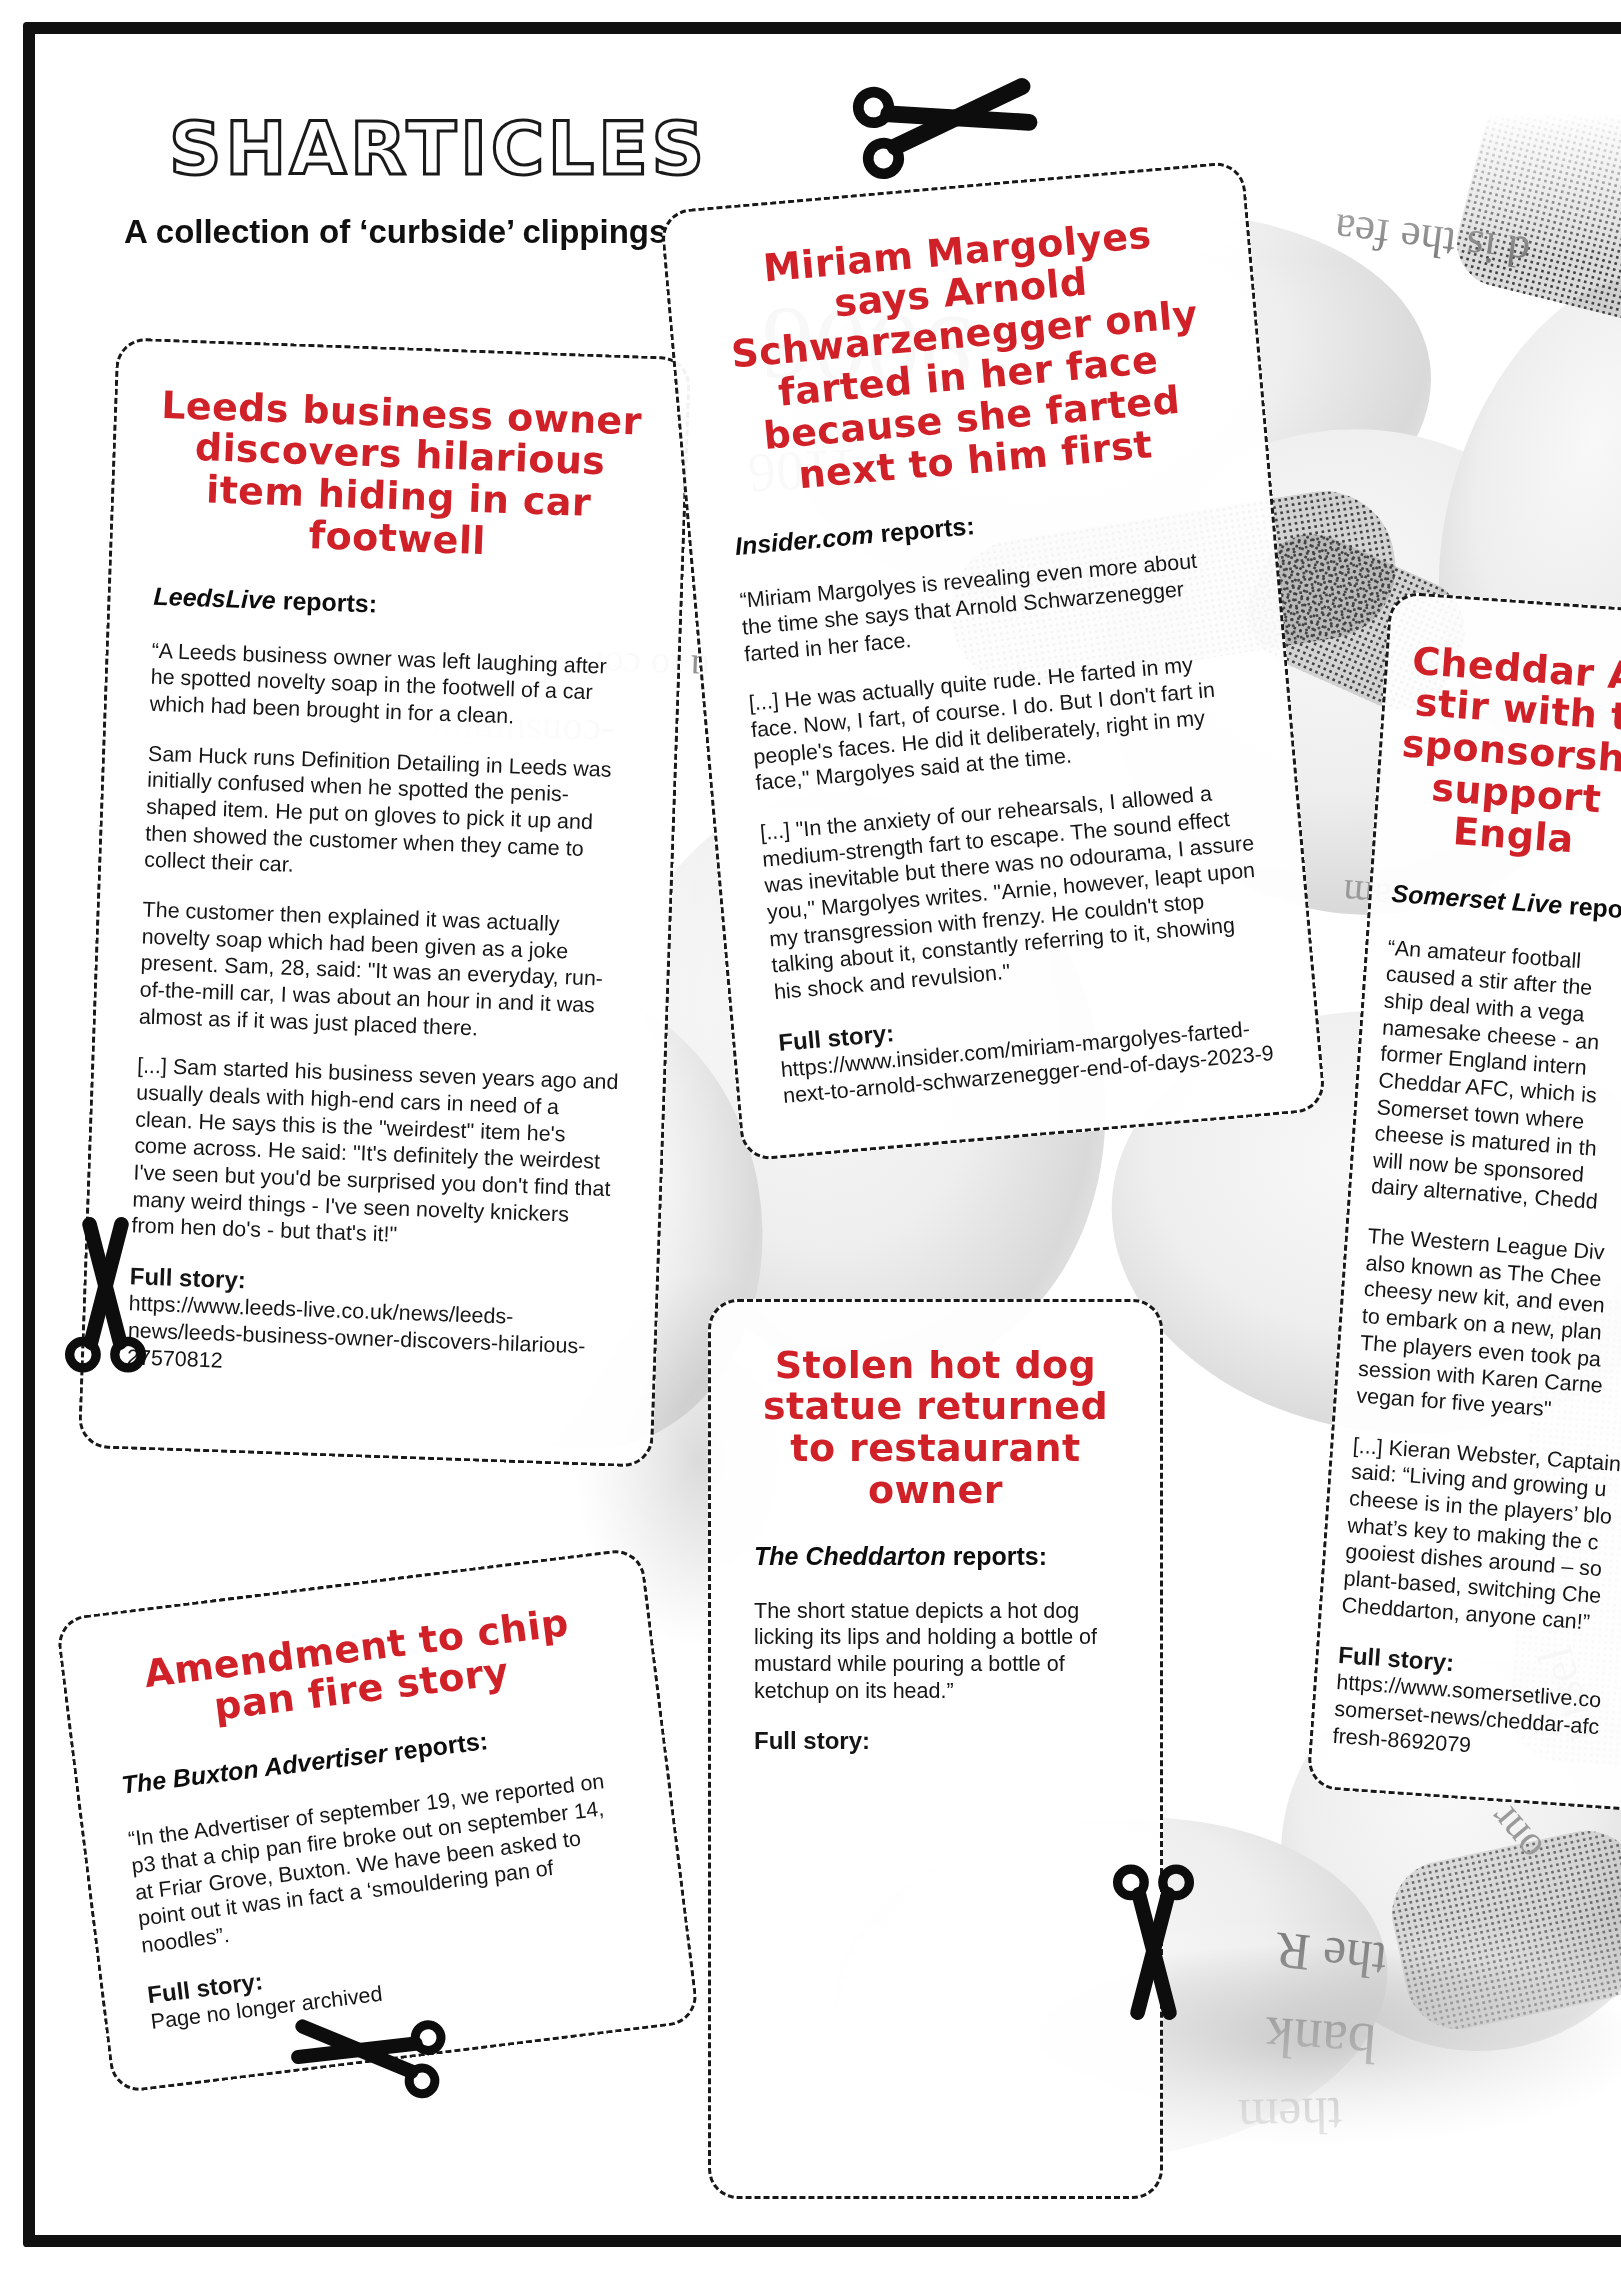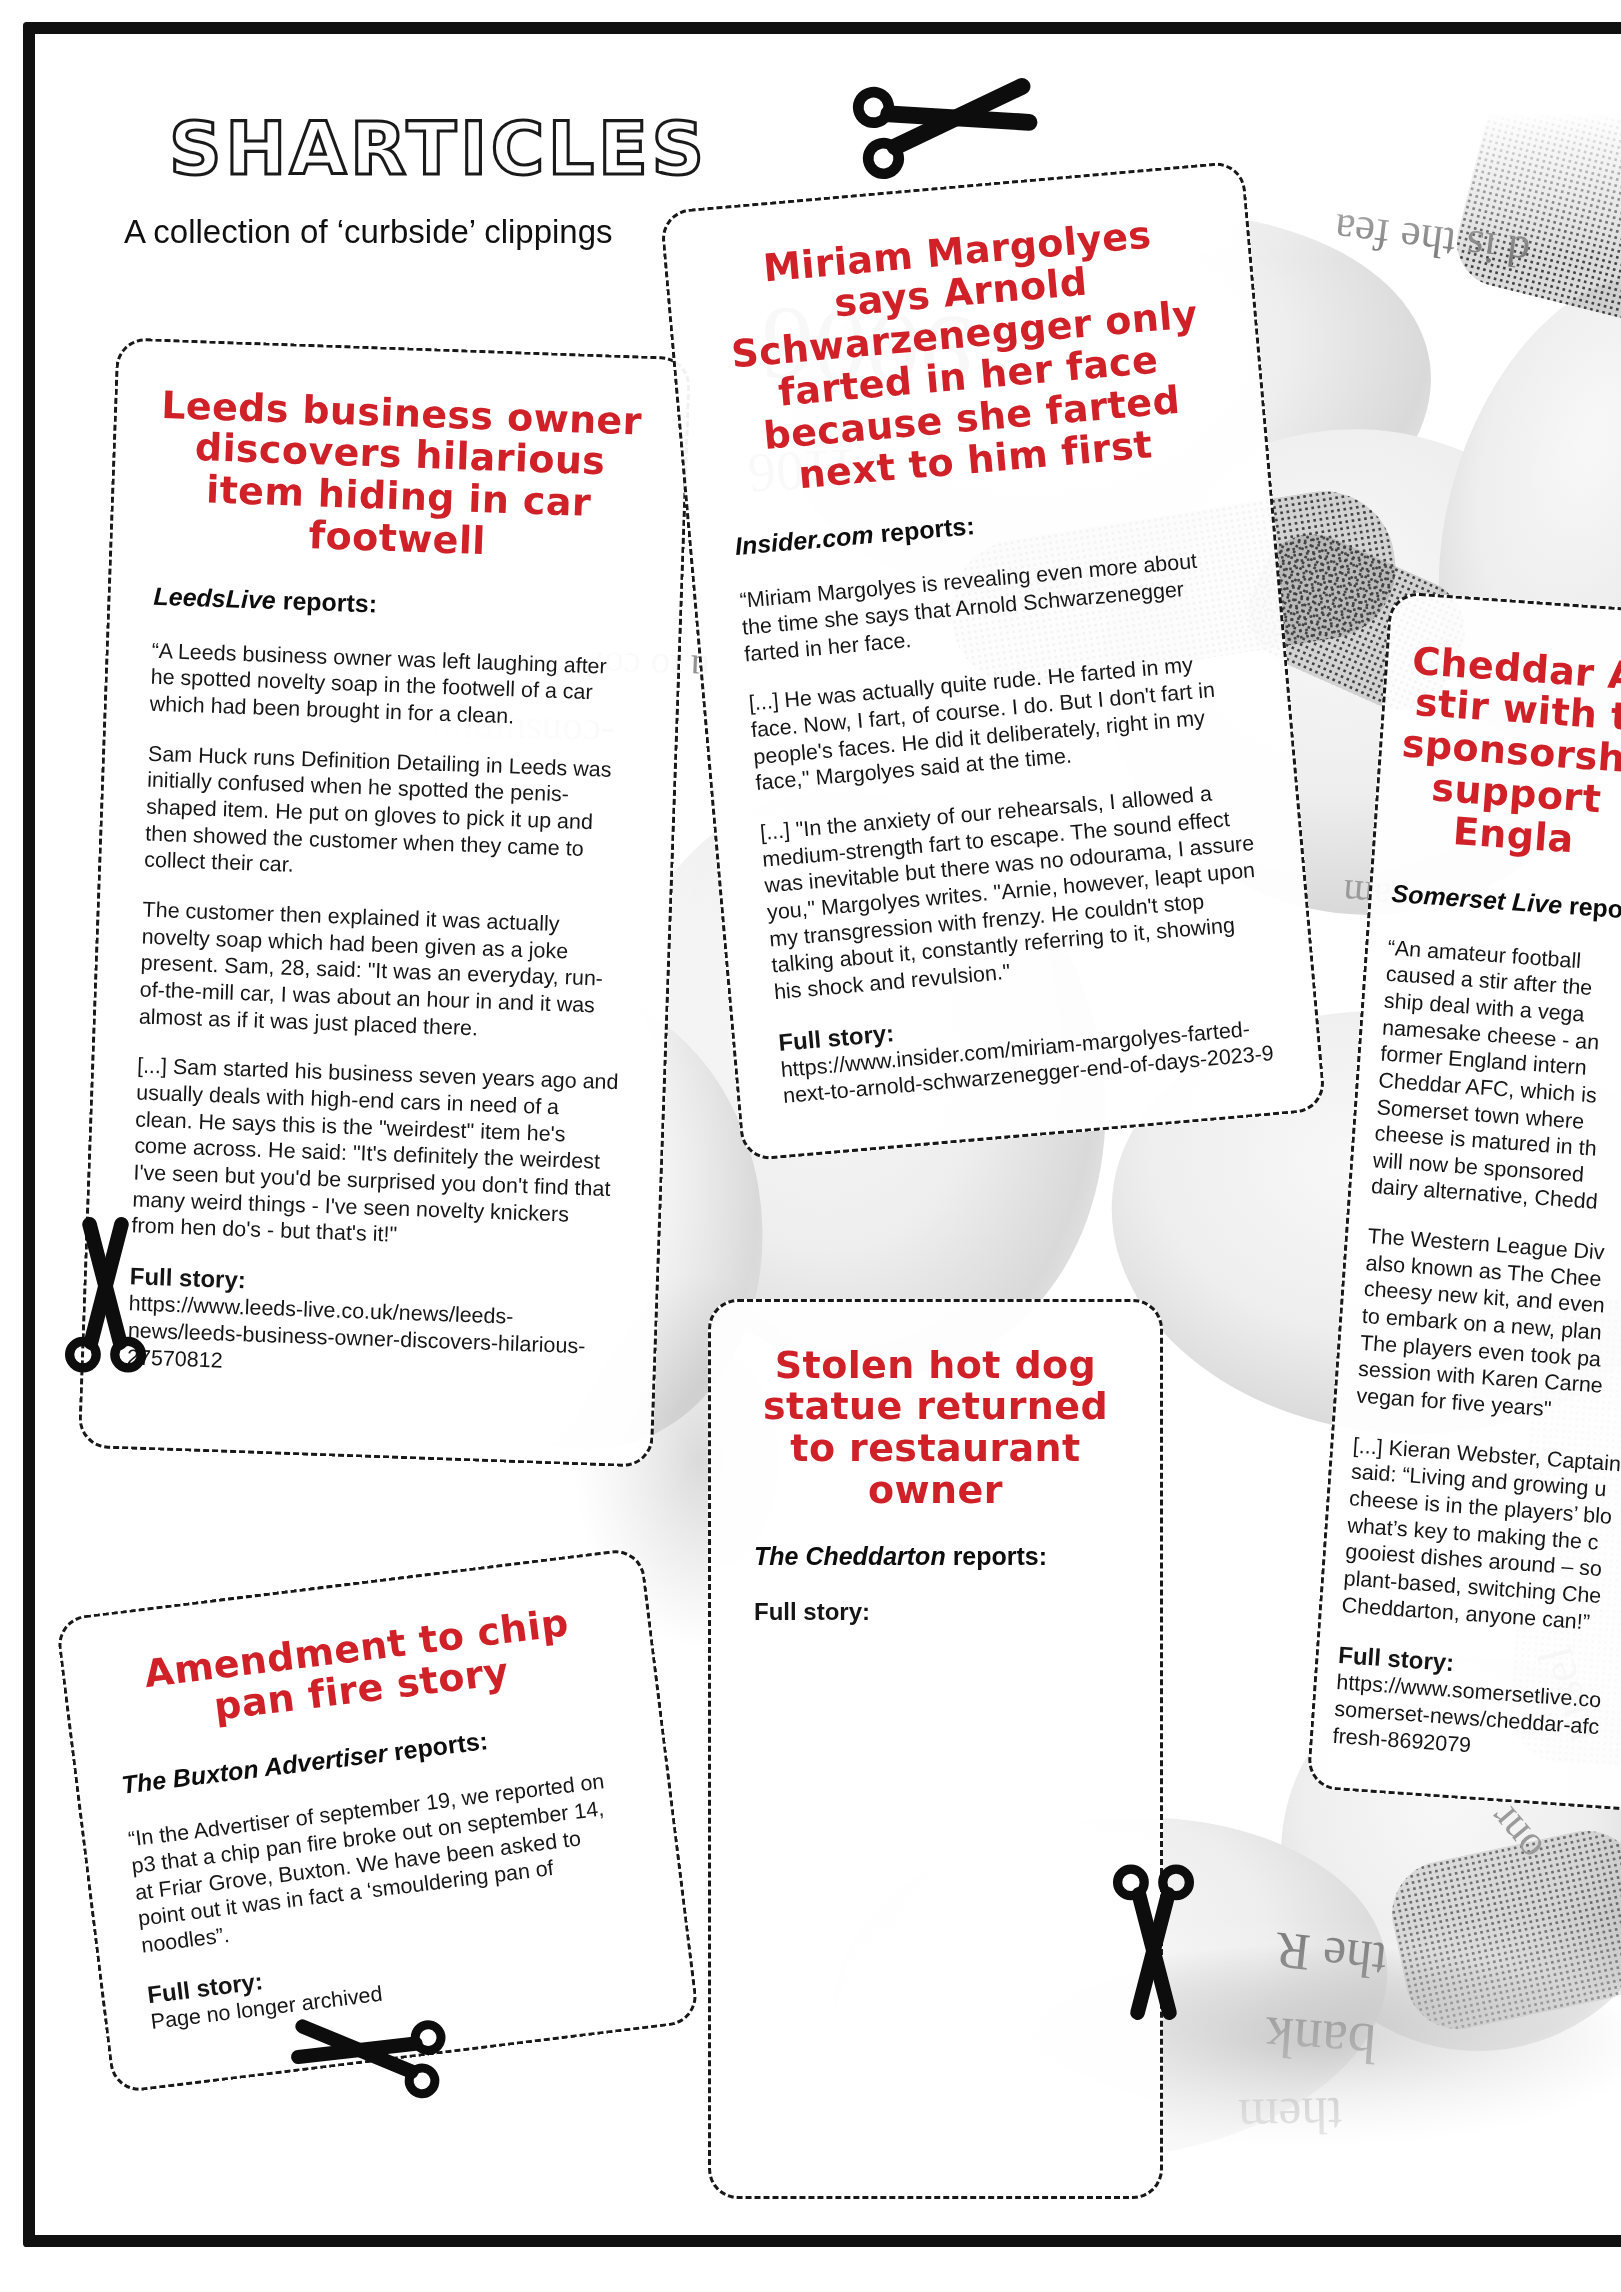--- a/index.html
+++ b/index.html
@@ -18,21 +18,21 @@
   .fade{position:absolute;pointer-events:none;}
 
   
   .frame{position:absolute;left:23px;top:21.5px;width:1970px;height:2225px;
          border:12.5px solid #101010;border-radius:3.6px;box-sizing:border-box;}
 
   
   .logo{position:absolute;left:121px;top:106px;font-family:"DejaVu Sans",sans-serif;
         font-size:73px;font-weight:700;letter-spacing:3.6px;color:#ffffff;
         -webkit-text-stroke:3.1px #1a1a1a;text-shadow:0 0 0.9px #1a1a1a;margin-left:48px;}
-  .subtitle{position:absolute;left:124px;top:213px;font-size:33px;font-weight:400;color:#101010;letter-spacing:0px;}
+  .subtitle{position:absolute;left:124px;top:213px;font-size:33px;font-weight:700;color:#101010;letter-spacing:0px;}
 
   
   .card{position:absolute;background:rgba(255,255,255,0.94);
         border:3.6px dashed #181818;border-radius:30px;box-sizing:border-box;
         padding:39px 43px 36px 43px;}
   .card-title{color:#cf2127;font-family:"DejaVu Sans",sans-serif;font-weight:700;text-align:center;
         font-size:38px;line-height:1.1;margin:3.6px 0 30px 0;letter-spacing:0.4px;}
   .source-line{font-size:25px;margin:0 0 27px 0;color:#0d0d0d;}
   .source-name{font-weight:700;font-style:italic;}
   .source-reports{font-weight:700;}
@@ -165,20 +165,21 @@
       <span class="fs-label">Full story:</span>
       <span class="fs-link pre">https://www.somersetlive.co
 somerset-news/cheddar-afc
 fresh-8692079</span>
     </div>
   </div>
 
   <div class="card card-hotdog">
     <h2 class="card-title">Stolen hot dog statue returned to restaurant owner</h2>
     <p class="source-line"><span class="source-name">The Cheddarton</span> <span class="source-reports">reports:</span></p>
+    <p class="body-p">The short statue depicts a hot dog licking its lips and holding a bottle of mustard while pouring a bottle of ketchup on its head.”</p>
     <div class="fullstory">
       <span class="fs-label">Full story:</span>
     </div>
   </div>
 
   <div class="card card-chippan">
     <h2 class="card-title">Amendment to chip pan fire story</h2>
     <p class="source-line"><span class="source-name">The Buxton Advertiser</span> <span class="source-reports">reports:</span></p>
     <p class="body-p">“In the Advertiser of september 19, we reported on p3 that a chip pan fire broke out on september 14, at Friar Grove, Buxton. We have been asked to point out it was in fact a ‘smouldering pan of noodles”.</p>
     <div class="fullstory">

